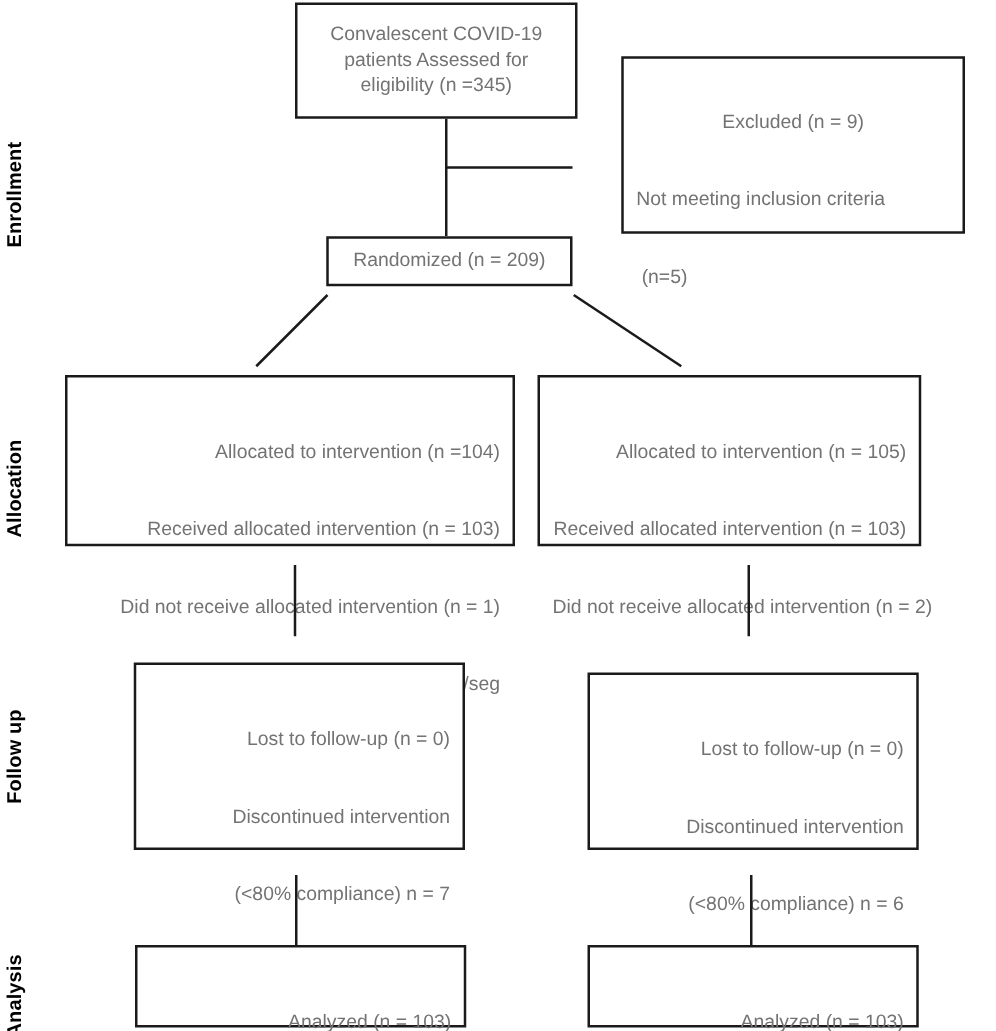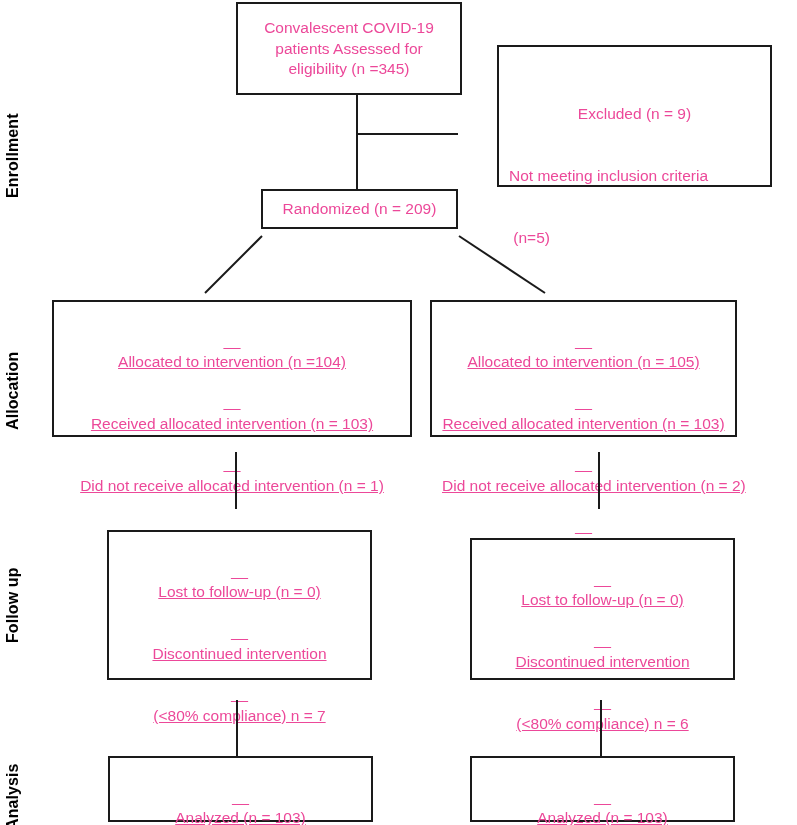--- a/index.html
+++ b/index.html
@@ -21,27 +21,27 @@
   }
 
   
   .box {
     position: absolute;
     box-sizing: border-box;
     border: 2px solid #1a1a1a;
     background: #ffffff;
     font-size: 15.5px;
     line-height: 1.33;
-    color: #ec4899;
+    color: #737373;
     white-space: pre;
   }
   .box .ln { display: block; }
   .box.pad { padding: 9px 10px 8px 10px; }
   .box.center { text-align: center; }
-  .box.left   { text-align: center; text-decoration: underline; }
+  .box.left   { text-align: right; }
   .box.vcenter {
     display: flex;
     flex-direction: column;
     justify-content: center;
   }
 
   
   .stage-label {
     position: absolute;
     font-size: 16px;
@@ -85,21 +85,21 @@
   <div class="stage-label" style="left:22px; top:625px;">Follow up</div>
 
   <div class="stage-label" style="left:22px; top:812px;">Analysis</div>
 
   <div class="box pad center vcenter" style="left:236px; top:2px; width:226px; height:93px;">
     <span class="ln">Convalescent COVID-19</span>
     <span class="ln">patients Assessed for</span>
     <span class="ln">eligibility (n =345)</span>
   </div>
 
-  <div class="box pad" style="left:497px; top:45px; width:275px; height:142px; padding-top:16px;">
+  <div class="box pad" style="left:497px; top:45px; width:275px; height:142px; padding-top:0;">
     <span class="ln" style="text-align:center;">Excluded (n = 9)</span>
     <span class="ln">Not meeting inclusion criteria</span>
     <span class="ln"> (n=5)</span>
   </div>
 
   <div class="vline" style="left:356px; top:95px; height:94px;"></div>
 
   <div class="hline" style="left:357px; top:133px; width:101px;"></div>
 
   <div class="box pad center vcenter" style="left:261px; top:189px; width:197px; height:40px;align-items:center;">

